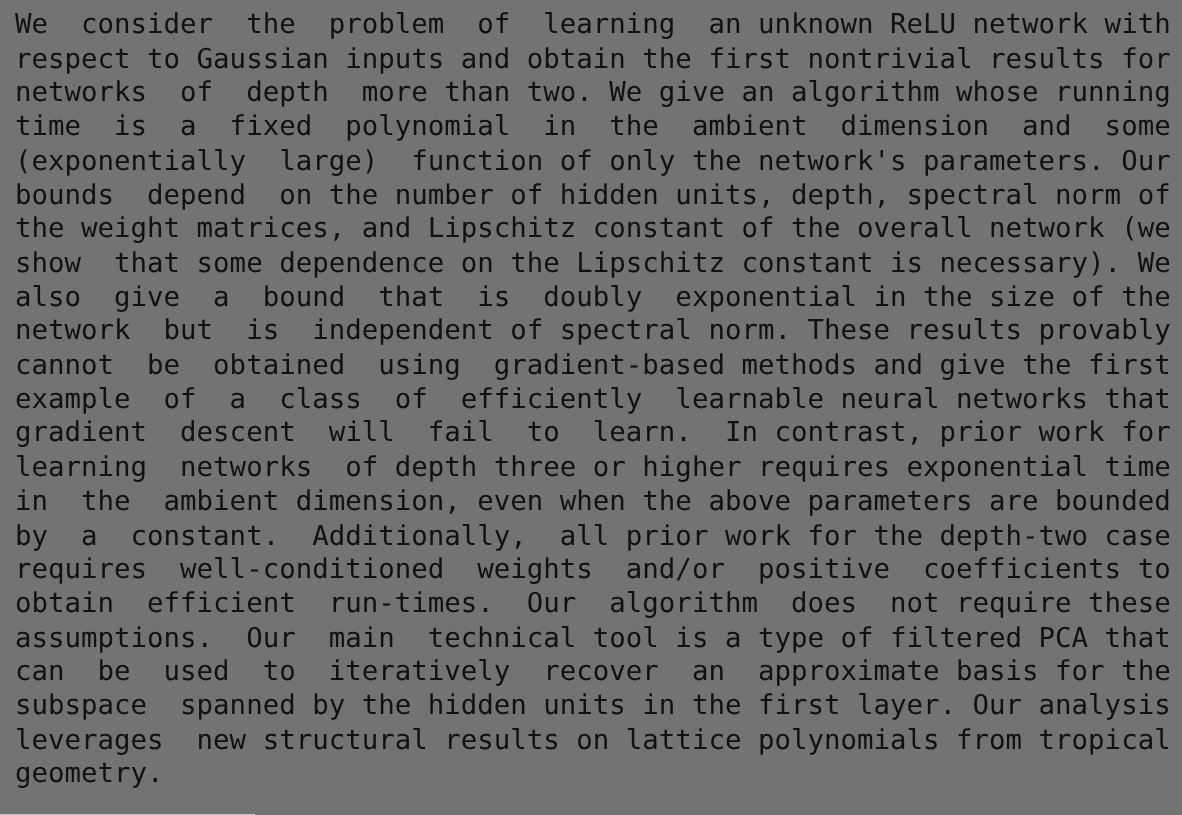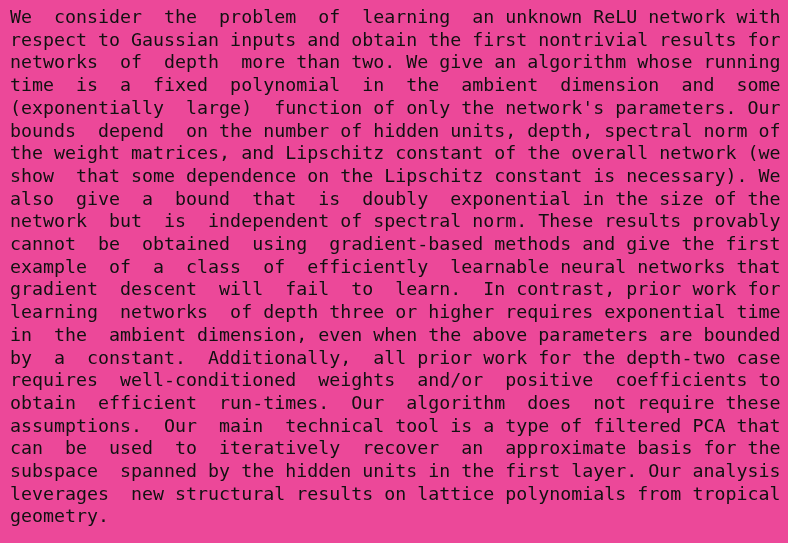--- a/index.html
+++ b/index.html
@@ -4,21 +4,21 @@
 <style>
   html, body {
     margin: 0;
     padding: 0;
     background: #ffffff;
   }
   .page {
     position: relative;
     width: 788px;
     height: 543px;
-    background: #ec4899;
+    background: #737373;
     overflow: hidden;
   }
   .abstract {
     position: absolute;
     left: 10px;
     top: 6px;
     color: #111111;
     font-family: "DejaVu Sans Mono", monospace;
     font-size: 18.3px;
     line-height: 22.7px;

